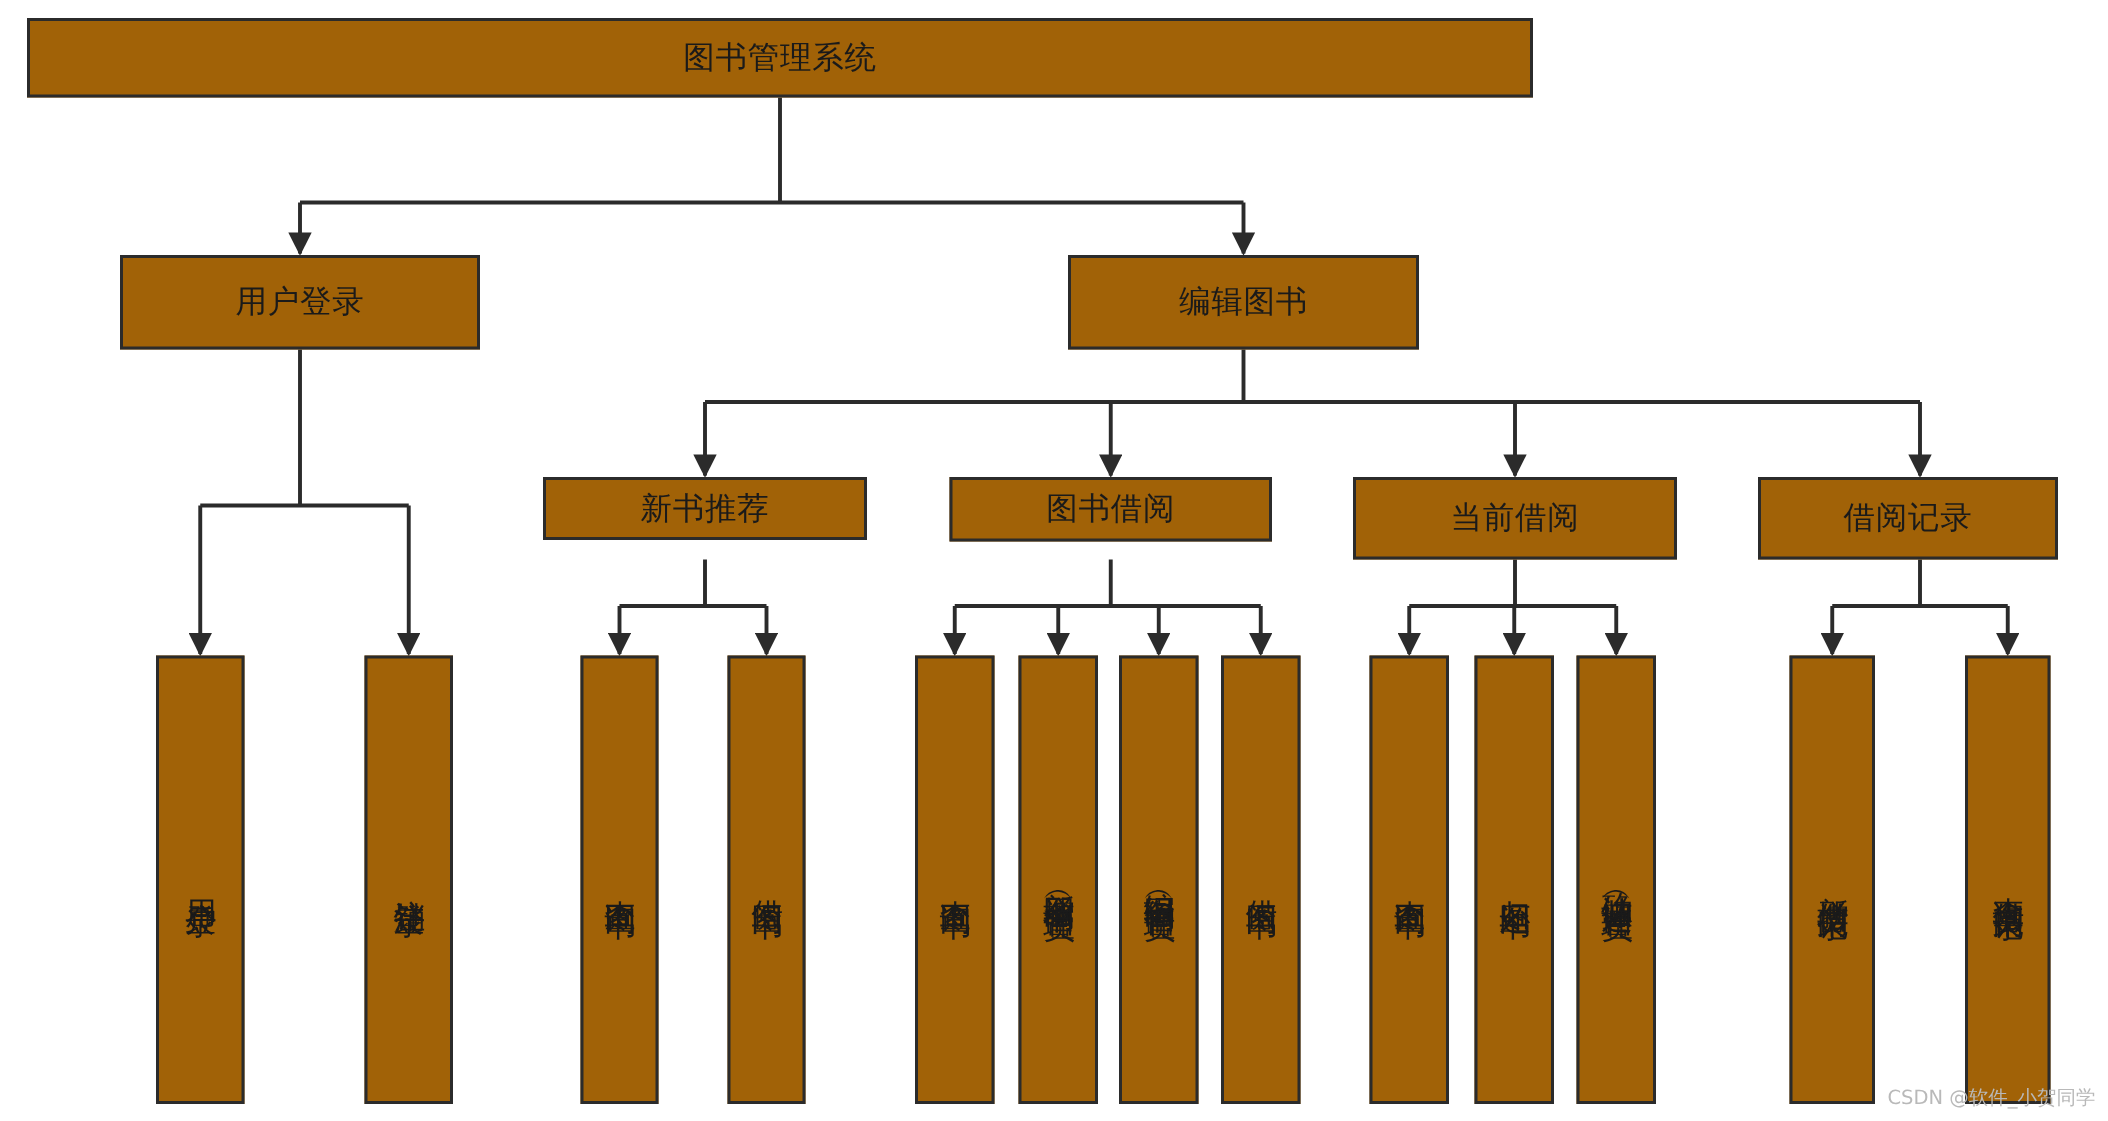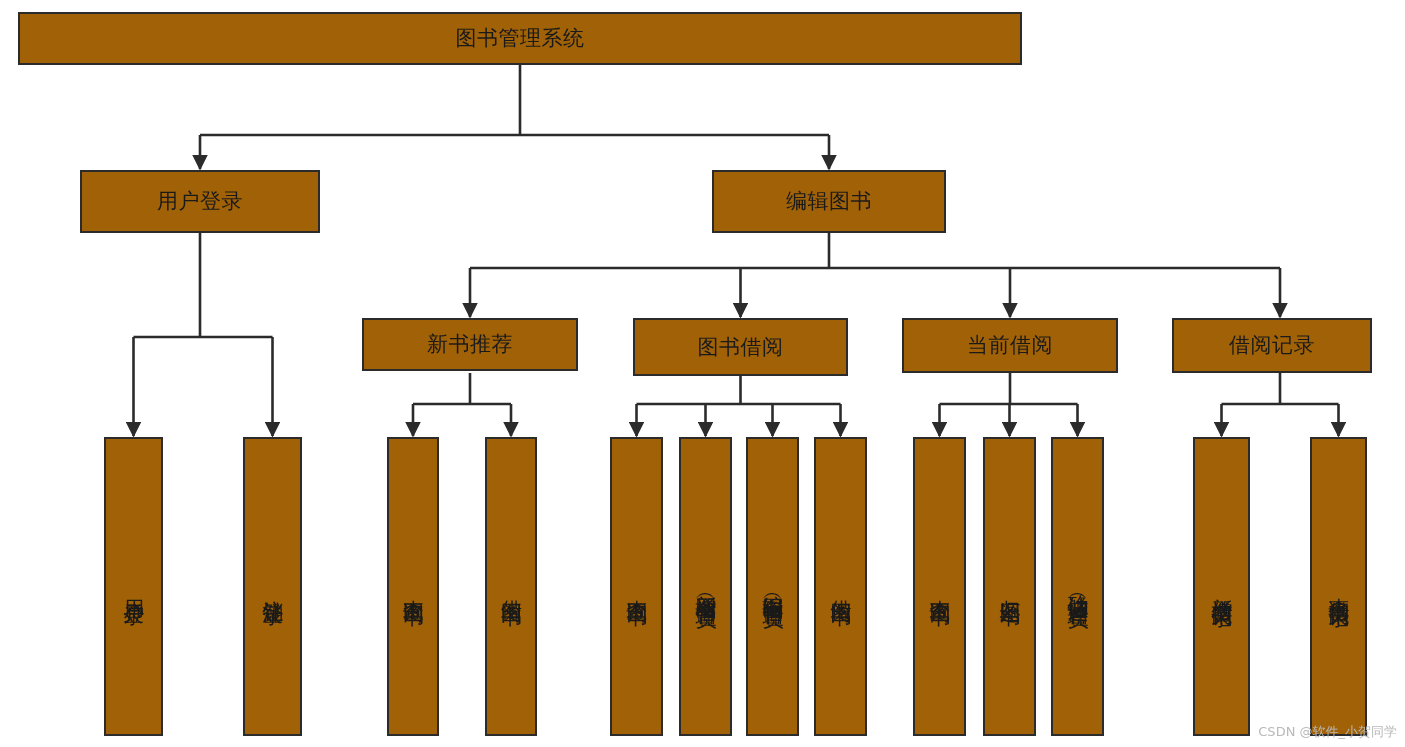--- a/index.html
+++ b/index.html
@@ -120,24 +120,24 @@
   <div id="nodes">
       <div class="node h-node" style="left: 18px; top: 12px; width: 1004px; height: 53px;">
         <span class="node-label">图书管理系统</span>
       </div>
       <div class="node h-node" style="left: 80px; top: 170px; width: 240px; height: 63px;">
         <span class="node-label">用户登录</span>
       </div>
       <div class="node h-node" style="left: 712px; top: 170px; width: 234px; height: 63px;">
         <span class="node-label">编辑图书</span>
       </div>
-      <div class="node h-node" style="left: 362px; top: 318px; width: 216px; height: 53px;">
+      <div class="node h-node" style="left: 362px; top: 318px; width: 216px; height: 42px;">
         <span class="node-label">新书推荐</span>
       </div>
-      <div class="node h-node" style="left: 633px; top: 318px; width: 215px; height: 58px;">
+      <div class="node h-node" style="left: 633px; top: 318px; width: 215px; height: 43px;">
         <span class="node-label">图书借阅</span>
       </div>
       <div class="node h-node" style="left: 902px; top: 318px; width: 216px; height: 55px;">
         <span class="node-label">当前借阅</span>
       </div>
       <div class="node h-node" style="left: 1172px; top: 318px; width: 200px; height: 55px;">
         <span class="node-label">借阅记录</span>
       </div>
       <div class="node v-node" style="left: 104px; top: 437px; width: 59px; height: 299px;">
         <span class="node-label">用户登录</span>

